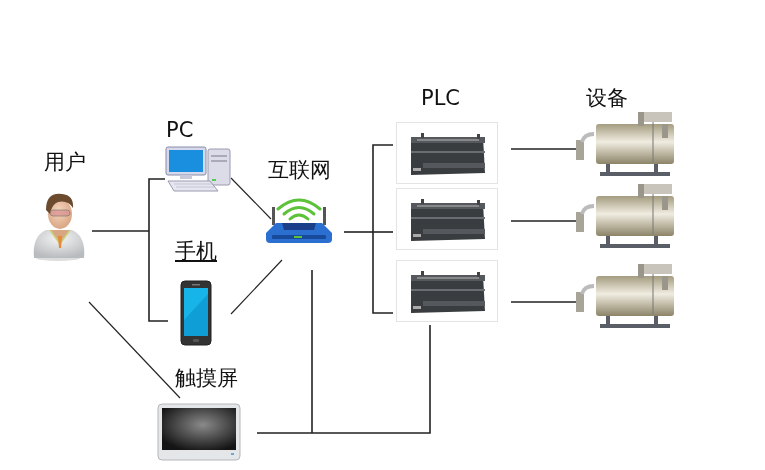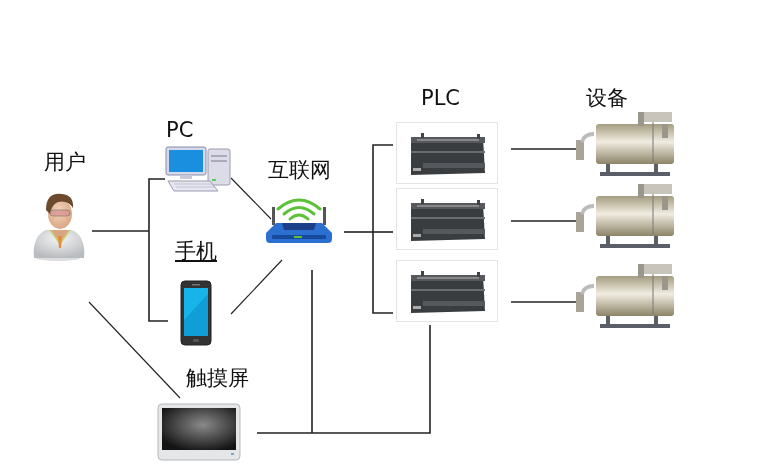--- a/index.html
+++ b/index.html
@@ -35,21 +35,21 @@
     <line x1="511" y1="149" x2="578" y2="149"></line>
     <line x1="511" y1="221" x2="578" y2="221"></line>
     <line x1="511" y1="302" x2="578" y2="302"></line>
   </g>
 </svg>
 
 <div class="label" style="left:44px; top:153px;font-family:Liberation Mono, monospace;">用户</div>
 <div class="label" style="left:166px; top:120px;">PC</div>
 <div class="label" style="left:268px; top:160px;text-align:right;">互联网</div>
 <div class="label" style="left:175px; top:241px;text-decoration:underline;">手机</div>
-<div class="label" style="left:175px; top:368px;margin-left:11px;">触摸屏</div>
+<div class="label" style="left:175px; top:368px;">触摸屏</div>
 <div class="label" style="left:421px; top:88px;">PLC</div>
 <div class="label" style="left:586px; top:88px;">设备</div>
 
 <svg class="node" style="left:28px; top:186px;" width="64" height="76" viewBox="0 0 64 76">
   <defs>
     <radialGradient id="shirt" cx="50%" cy="30%" r="70%">
       <stop offset="0" stop-color="#f4f4f4"></stop>
         <stop offset="1" stop-color="#b9bcbf"></stop>
     </radialGradient>
     <radialGradient id="face" cx="45%" cy="40%" r="60%">

